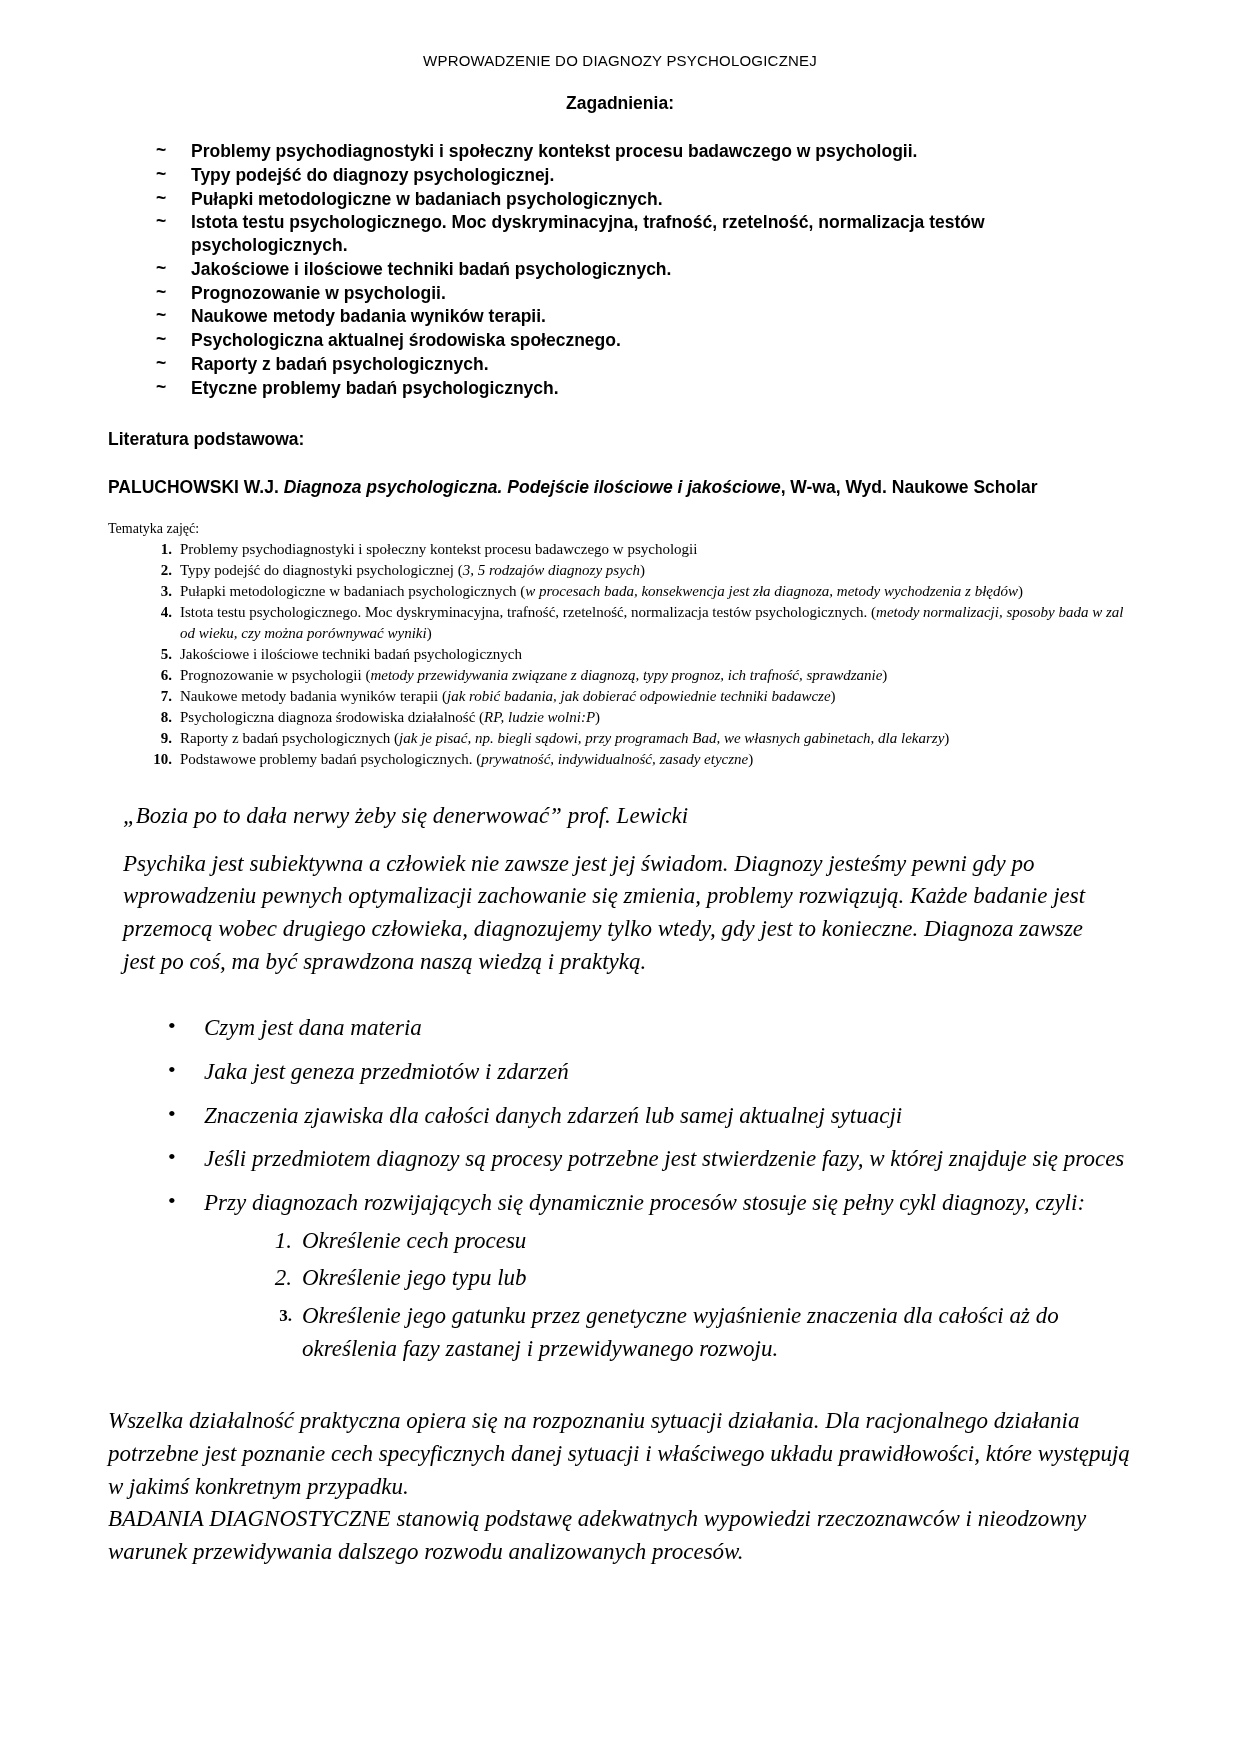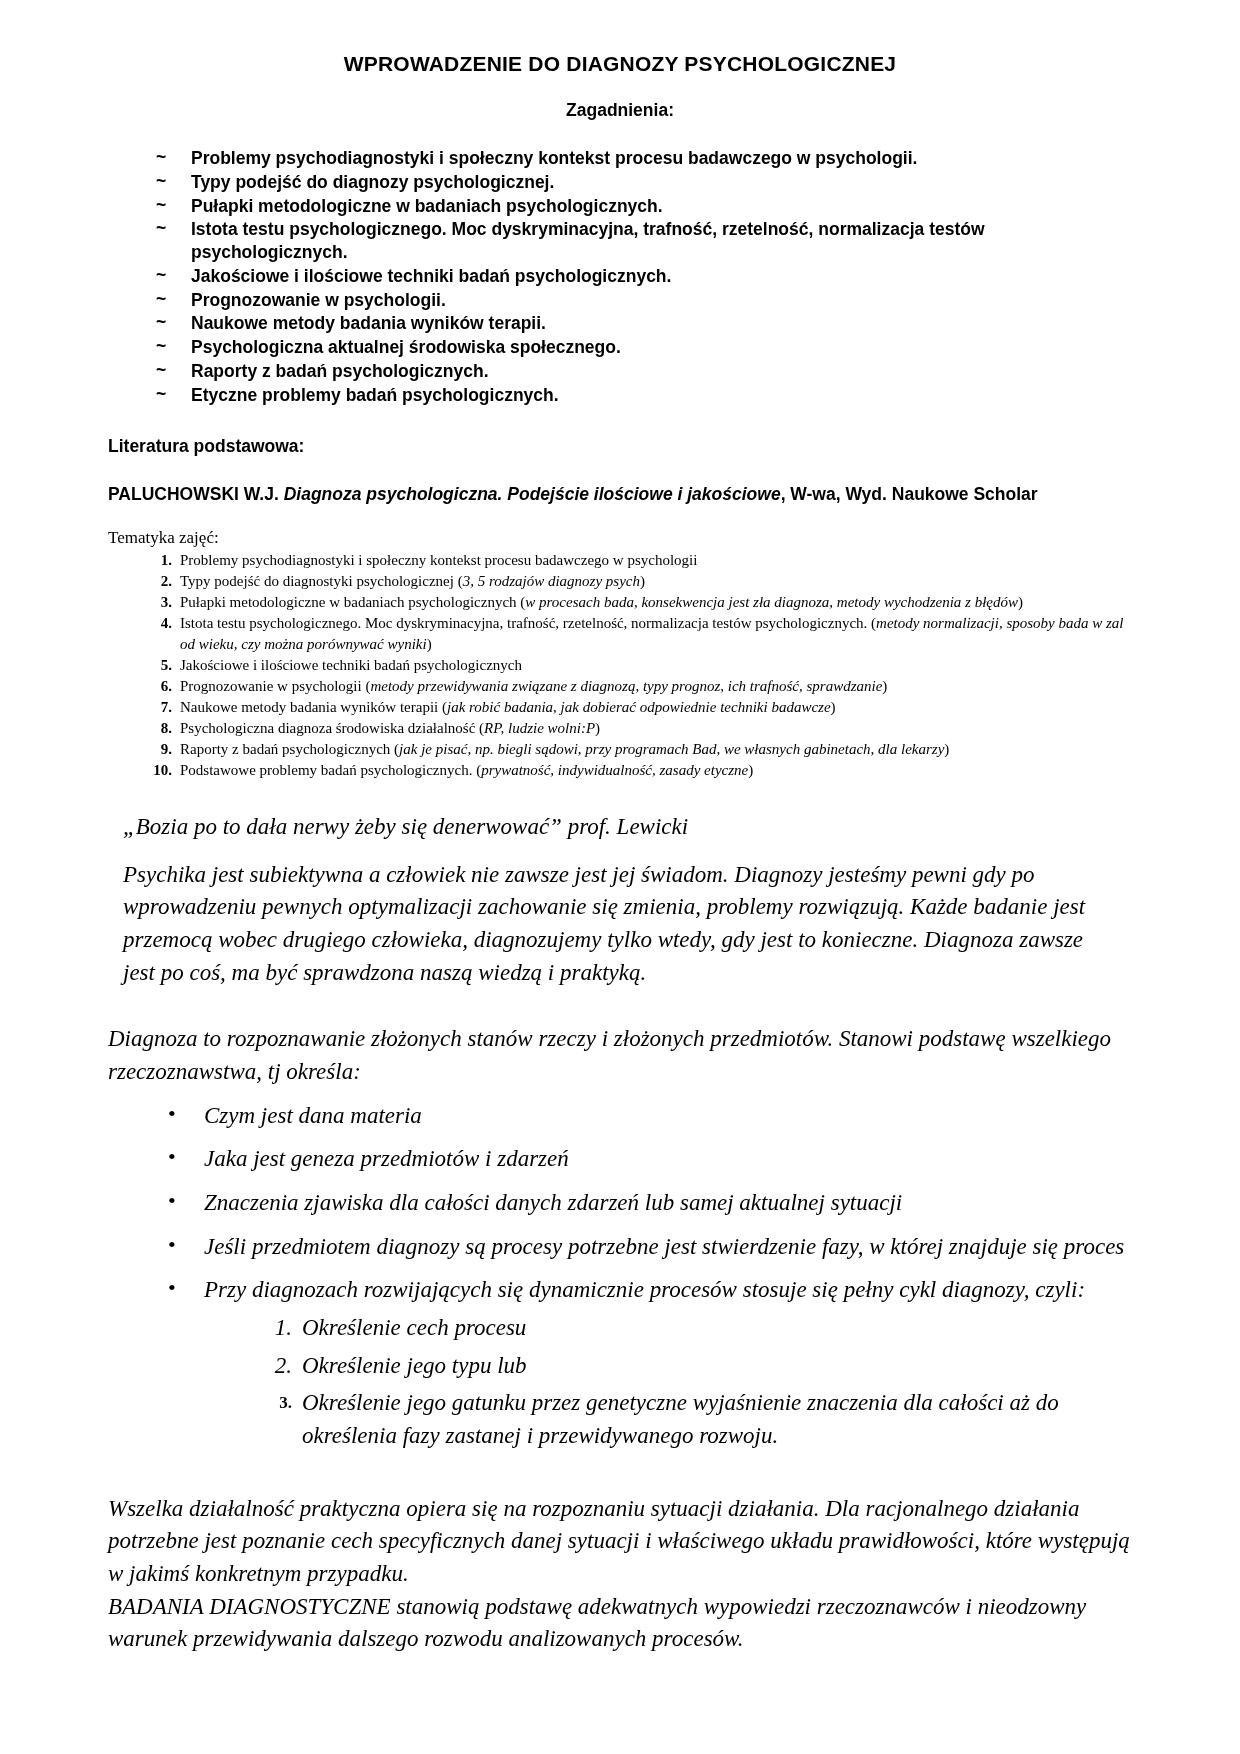--- a/index.html
+++ b/index.html
@@ -18,22 +18,22 @@
     width: 1240px;
     min-height: 1754px;
     box-sizing: border-box;
     padding: 44px 108px 40px 108px;
     position: relative;
   }
 
   
   .doc-title {
     text-align: center;
-    font-weight: bold;
-    font-size: 21px;
+    font-weight: normal;
+    font-size: 15px;
     letter-spacing: 0.2px;
     margin: 8px 0 0 0;
   }
   .sub-heading {
     text-align: center;
     font-weight: bold;
     font-size: 17.5px;
     margin: 24px 0 0 0;
   }
   .tilde-list {
@@ -77,21 +77,21 @@
     margin: 7px 0 0 0;
     padding-right: 68px;
   }
 
   
   .tematyka-wrap {
     margin: 22px 0 0 0;
     font-family: "Liberation Serif", serif;
   }
   .tematyka-heading {
-    font-size: 17px;
+    font-size: 14px;
     font-weight: normal;
     margin: 0 0 2px 0;
   }
   ol.tematyka-list {
     list-style: none;
     margin: 0;
     padding: 0 0 0 34px;
   }
   ol.tematyka-list > li {
     position: relative;
@@ -226,21 +226,20 @@
       <li><span class="num">10.</span><span>Podstawowe problemy badań psychologicznych. (</span><span class="it">prywatność, indywidualność, zasady etyczne</span><span>)</span></li>
     </ol>
   </div>
 
   <div class="quote-block body-serif">
     <p>„Bozia po to dała nerwy żeby się denerwować” prof. Lewicki</p>
     <p>Psychika jest subiektywna a człowiek nie zawsze jest jej świadom.  Diagnozy jesteśmy pewni gdy po wprowadzeniu pewnych optymalizacji zachowanie się zmienia, problemy rozwiązują. Każde badanie jest przemocą wobec drugiego człowieka, diagnozujemy tylko wtedy, gdy jest to konieczne. Diagnoza zawsze jest po coś, ma być sprawdzona naszą wiedzą i praktyką.</p>
   </div>
 
   <div class="para-block body-serif">
-    <p>Diagnoza to rozpoznawanie złożonych stanów rzeczy i złożonych przedmiotów. Stanowi podstawę wszelkiego rzeczoznawstwa, tj określa:</p>
     <ul class="bullet-list">
       <li><span class="bl-marker">•</span><span>Czym jest dana materia</span></li>
       <li><span class="bl-marker">•</span><span>Jaka jest geneza przedmiotów i zdarzeń</span></li>
       <li><span class="bl-marker">•</span><span>Znaczenia zjawiska dla całości danych zdarzeń lub samej aktualnej sytuacji</span></li>
       <li><span class="bl-marker">•</span><span>Jeśli przedmiotem diagnozy są procesy potrzebne jest stwierdzenie fazy, w której znajduje się proces</span></li>
       <li><span class="bl-marker">•</span><span>Przy diagnozach rozwijających się dynamicznie procesów stosuje się pełny cykl diagnozy, czyli:</span>
         <ol class="sub-list">
           <li><span class="num">1.</span><span>Określenie cech procesu</span></li>
           <li><span class="num">2.</span><span>Określenie jego typu lub</span></li>
           <li class="small-num"><span class="num">3.</span><span>Określenie jego gatunku przez genetyczne wyjaśnienie znaczenia dla całości aż do określenia fazy zastanej i przewidywanego rozwoju.</span></li>

